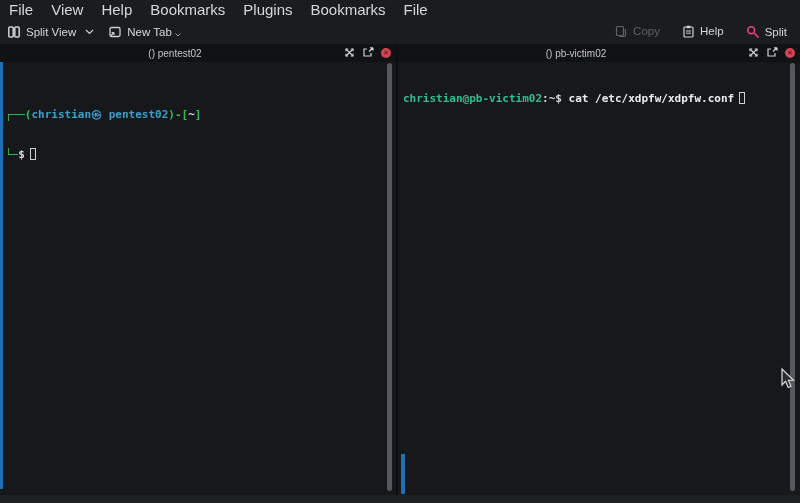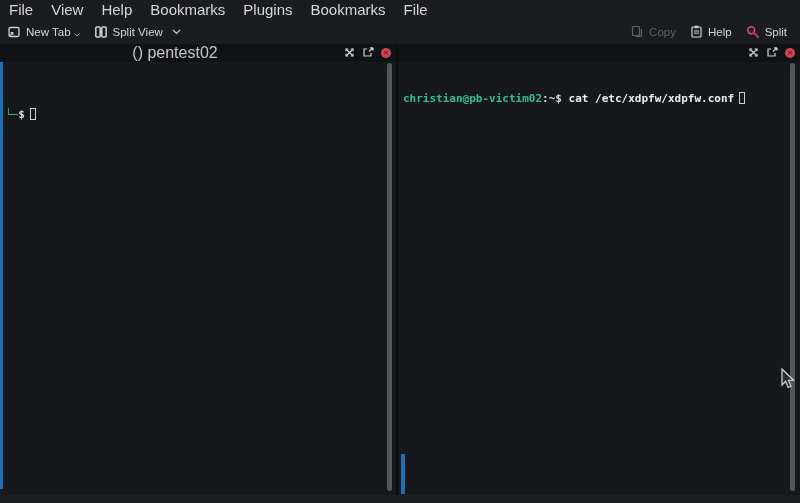--- a/index.html
+++ b/index.html
@@ -18,34 +18,34 @@
   .menubar span { cursor:default; }
   
   .toolbar {
     position:absolute; top:19px; left:0; right:0; height:25px;
     background:#1b1c20; display:flex; align-items:center;
     font-size:11.5px; color:#d6d7d9;
   }
   .tbtn { display:flex; align-items:center; gap:5px; padding:3px 7px; border-radius:3px; }
   .tbtn.disabled { color:#616267; }
   .tbtn svg { display:block; }
-  .toolbar .right { margin-left:auto; display:flex; align-items:center; gap:0; padding-right:6px; }
+  .toolbar .right { margin-left:auto; display:flex; align-items:flex-start; gap:8px; padding-right:6px; }
   .mini-arrow { margin-left:-2px; margin-top:7px; }
   
   .tabstrip {
     position:absolute; top:44px; left:0; right:0; height:18px;
     background:#111216; display:flex;
   }
   .pane-header { position:relative; height:18px; }
   .pane-header.left  { width:398px; border-right:2px solid #0c0d10; }
   .pane-header.right { flex:1; }
   .pane-title {
     position:absolute; left:0; right:46px; top:0; bottom:0;
     display:flex; align-items:center; justify-content:center;
-    font-size:16px; color:#c4c5c8; white-space:pre;
+    font-size:10px; color:#c4c5c8; white-space:pre;
   }
   .pane-icons {
     position:absolute; right:5px; top:0; bottom:0;
     display:flex; align-items:center; gap:7px;
   }
   .close-dot {
     width:10px; height:10px; border-radius:50%; background:#d14452;
     display:flex; align-items:center; justify-content:center;
     color:#5d1622; font-size:8px; line-height:1; font-weight:bold;
   }
@@ -98,45 +98,45 @@
     <span>Bookmarks</span>
     <span>Plugins</span>
     <span>Bookmarks</span>
     <span>File</span>
   </div>
 
   <div class="toolbar">
     <div class="tbtn">
       <span>
         <svg width="14" height="14" viewBox="0 0 14 14" fill="none">
+          <rect x="1.8" y="2" width="4.4" height="10" rx="1" stroke="#cfd0d3" stroke-width="1.5"></rect>
+          <rect x="7.8" y="2" width="4.4" height="10" rx="1" stroke="#cfd0d3" stroke-width="1.5"></rect>
+        </svg>
+      </span>
+      <span>Split View</span>
+      <span style="margin-left:4px;">
+        <svg width="9" height="6" viewBox="0 0 9 6">
+            <path d="M1 1 L4.5 4.5 L8 1" stroke="#cfd0d3" stroke-width="1.2" fill="none"></path>
+          </svg>
+      </span>
+    </div>
+    <div class="tbtn">
+      <span>
+        <svg width="14" height="14" viewBox="0 0 14 14" fill="none">
           <rect x="2" y="2.5" width="10" height="9" rx="1.4" stroke="#cfd0d3" stroke-width="1.3"></rect>
           <path d="M2.5 11 L6 7.5 M6 7.5 H3.6 M6 7.5 V9.9" stroke="#cfd0d3" stroke-width="1.1"></path>
         </svg>
       </span>
       <span>New Tab</span>
       <span class="mini-arrow">
         <svg width="6" height="4" viewBox="0 0 6 4">
             <path d="M0.5 0.5 L3 3 L5.5 0.5" stroke="#9b9c9f" stroke-width="1" fill="none"></path>
           </svg>
       </span>
     </div>
-    <div class="tbtn">
-      <span>
-        <svg width="14" height="14" viewBox="0 0 14 14" fill="none">
-          <rect x="1.8" y="2" width="4.4" height="10" rx="1" stroke="#cfd0d3" stroke-width="1.5"></rect>
-          <rect x="7.8" y="2" width="4.4" height="10" rx="1" stroke="#cfd0d3" stroke-width="1.5"></rect>
-        </svg>
-      </span>
-      <span>Split View</span>
-      <span style="margin-left:4px;">
-        <svg width="9" height="6" viewBox="0 0 9 6">
-            <path d="M1 1 L4.5 4.5 L8 1" stroke="#cfd0d3" stroke-width="1.2" fill="none"></path>
-          </svg>
-      </span>
-    </div>
 
     <div class="right">
       <div class="tbtn disabled">
         <span>
           <svg width="13" height="13" viewBox="0 0 13 13" fill="none">
             <rect x="1.5" y="1.5" width="7" height="9" rx="1" stroke="#616267" stroke-width="1.2"></rect>
             <path d="M10.5 4 V10 A1.5 1.5 0 0 1 9 11.5 H4.5" stroke="#616267" stroke-width="1.2"></path>
           </svg>
         </span>
         <span>Copy</span>
@@ -176,20 +176,21 @@
         <span>
           <svg width="12" height="11" viewBox="0 0 12 11" fill="none">
             <path d="M5 2 H2 V9 H9 V6" stroke="#cfd0d3" stroke-width="1.2"></path>
             <path d="M7 4.5 L11 0.8 M11 0.8 H8 M11 0.8 V3.6" stroke="#cfd0d3" stroke-width="1.2"></path>
           </svg>
         </span>
         <span class="close-dot">×</span>
       </div>
     </div>
     <div class="pane-header right">
+      <div class="pane-title">() pb-victim02</div>
       <div class="pane-icons">
         <span>
           <svg width="11" height="11" viewBox="0 0 11 11" fill="none">
             <path d="M2 2 L9 9 M9 2 L2 9" stroke="#cfd0d3" stroke-width="1.2"></path>
             <path d="M2 4.2 V2 H4.2 M6.8 2 H9 V4.2 M9 6.8 V9 H6.8 M4.2 9 H2 V6.8" stroke="#cfd0d3" stroke-width="1.2"></path>
           </svg>
         </span>
         <span>
           <svg width="12" height="11" viewBox="0 0 12 11" fill="none">
             <path d="M5 2 H2 V9 H9 V6" stroke="#cfd0d3" stroke-width="1.2"></path>
@@ -198,20 +199,21 @@
         </span>
         <span class="close-dot">×</span>
       </div>
     </div>
   </div>
 
   <div class="termarea">
 
     <div class="pane left">
       <div class="focus-line"></div>
+      <div><span class="g">┌──(</span><span class="ub">christian㉿ pentest02</span><span class="g">)-[</span><span class="w">~</span><span class="g">]</span></div>
       <div><span class="g">└─</span><span class="w">$</span><span class="cursor"></span></div>
       <div class="scrollbar"></div>
     </div>
 
     <div class="pane right">
       <div><span class="teal">christian@pb-victim02</span><span class="w">:~$ </span><span class="cmd">cat /etc/xdpfw/xdpfw.conf</span><span class="cursor"></span></div>
       <div class="scroll-mark"></div>
       <div class="scrollbar"></div>
     </div>
 

